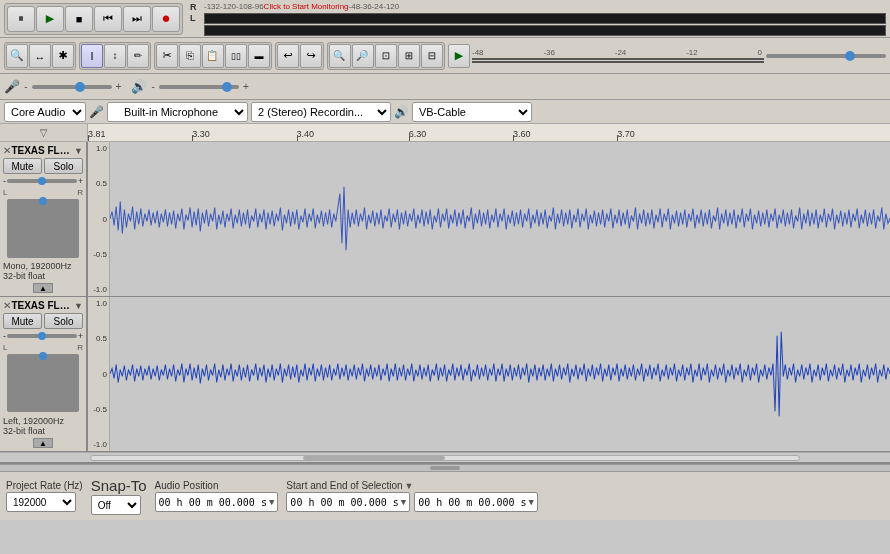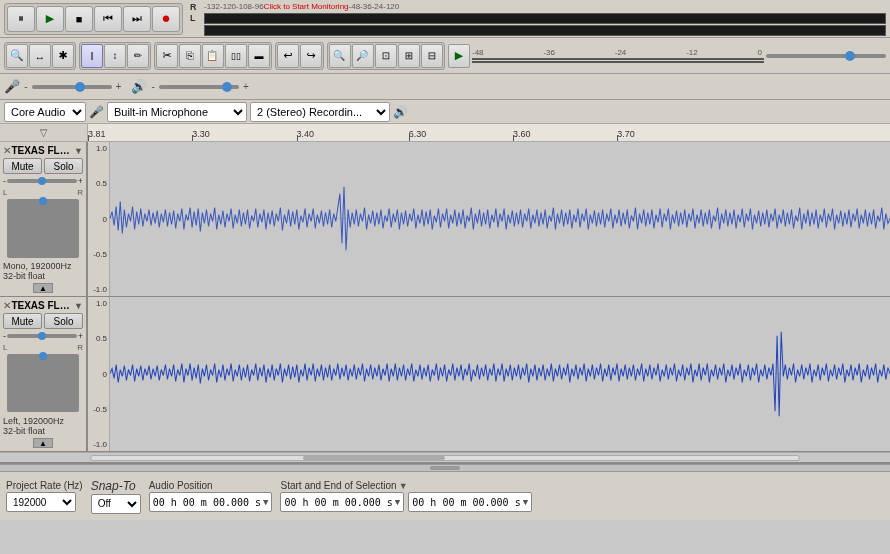--- a/index.html
+++ b/index.html
@@ -173,27 +173,30 @@
       <div style="position:absolute;width:10px;height:10px;background:#4488cc;border-radius:50%;top:-3px;left:85%;transform:translateX(-50%);"></div>
     </div>
     <span style="font-size:10px;color:#555;">+</span>
   </div>
 
   <div style="height:24px; display:flex; align-items:center; padding:1px 4px; gap:3px; background:#d4d0c8; border-bottom:1px solid #aaa;">
     <select style="height:20px;border:1px solid #999;border-radius:2px;background:white;font-size:11px;padding:0 2px;cursor:pointer;">
       <option>Core Audio</option>
     </select>
     <span style="font-size:12px;">🎤</span>
-    <select style="height:20px;border:1px solid #999;border-radius:2px;background:white;font-size:11px;padding:0 2px;cursor:pointer;min-width:140px;">
+    <select style="height:20px;border:1px solid #999;border-radius:2px;background:white;font-size:11px;padding:0 12px;cursor:pointer;min-width:140px;">
       <option>Built-in Microphone</option>
     </select>
     <select style="height:20px;border:1px solid #999;border-radius:2px;background:white;font-size:11px;padding:0 2px;cursor:pointer;min-width:140px;">
       <option>2 (Stereo) Recordin...</option>
     </select>
     <span style="font-size:12px;">🔊</span>
+    <select style="height:20px;border:1px solid #999;border-radius:2px;background:white;font-size:11px;padding:0 2px;cursor:pointer;min-width:120px;">
+      <option>VB-Cable</option>
+    </select>
   </div>
 
   <div style="height:18px;background:#e8e4dc;border-bottom:1px solid #aaa;display:flex;align-items:flex-end;position:relative;overflow:hidden;">
 
     <div style="width:88px;min-width:88px;height:100%;background:#d4d0c8;border-right:1px solid #aaa;display:flex;align-items:center;justify-content:center;">
       <span style="font-size:10px;color:#555;">▽</span>
     </div>
     <div style="flex:1;position:relative;height:100%;">
 
       <div style="position:absolute;bottom:2px;left:0%;font-size:9px;color:#333;">3.81</div>
@@ -415,21 +418,21 @@
     <div style="display:flex;align-items:center;padding:3px 6px;gap:8px;flex:1;">
 
       <div style="display:flex;flex-direction:column;gap:1px;">
         <span style="font-size:10px;color:#333;">Project Rate (Hz)</span>
         <select style="height:20px;border:1px solid #888;border-radius:2px;background:white;font-size:10px;padding:0 2px;cursor:pointer;width:70px;">
           <option>192000</option>
         </select>
       </div>
 
       <div style="display:flex;flex-direction:column;gap:1px;">
-        <span style="font-size:12px;color:#333;font-style:italic;">Snap-To</span>
+        <span style="font-size:15px;color:#333;">Snap-To</span>
         <select style="height:20px;border:1px solid #888;border-radius:2px;background:white;font-size:10px;padding:0 2px;cursor:pointer;width:50px;">
           <option>Off</option>
         </select>
       </div>
 
       <div style="display:flex;flex-direction:column;gap:1px;">
         <span style="font-size:10px;color:#333;">Audio Position</span>
         <div style="display:flex;align-items:center;background:white;border:1px solid #888;border-radius:2px;height:20px;padding:0 3px;font-size:10px;font-family:monospace;gap:2px;">
           <span>00 h 00 m 00.000 s</span>
           <span style="font-size:9px;color:#555;cursor:pointer;">▼</span>

